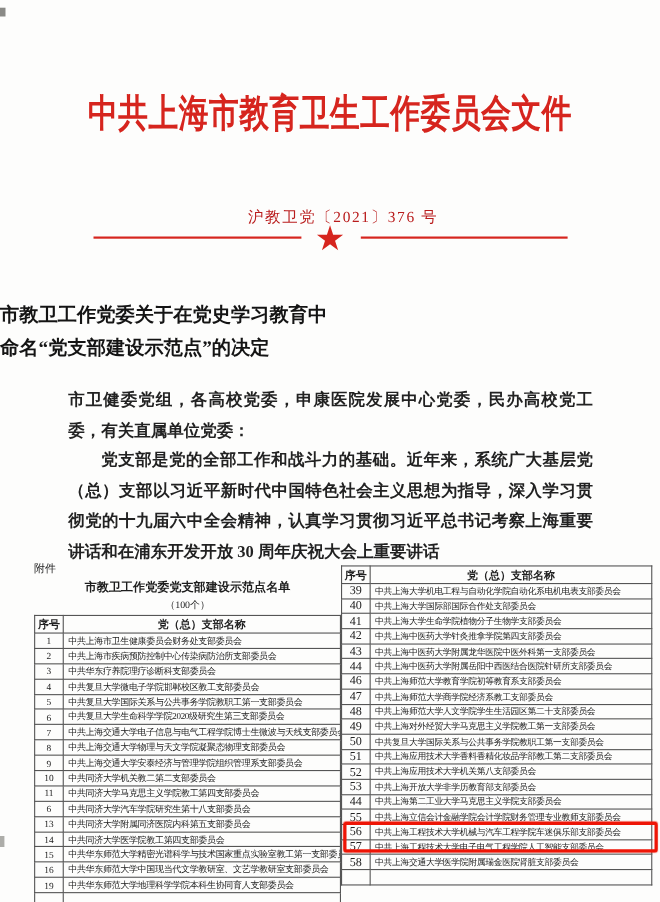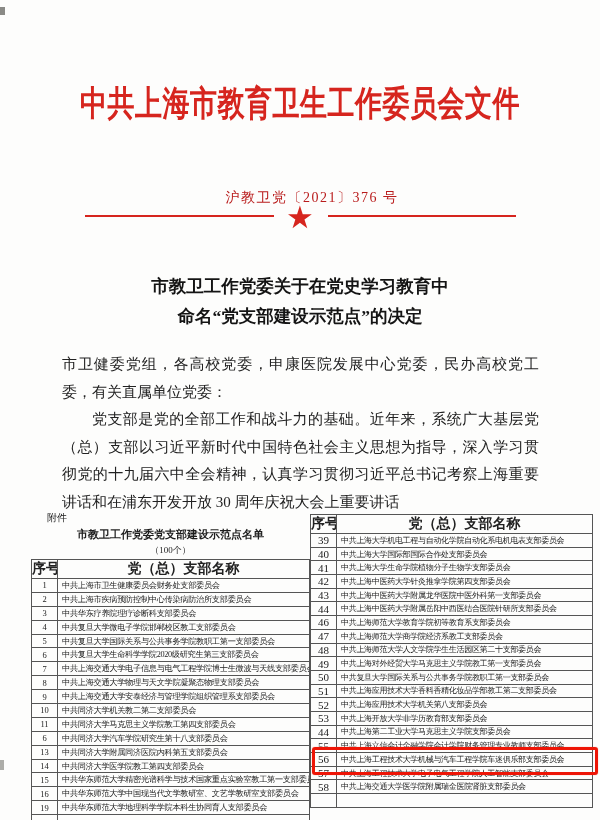--- a/index.html
+++ b/index.html
@@ -19,42 +19,42 @@
   }
   .red-rule{position:absolute;top:215px;height:2px;background:#d6251e;}
   .red-rule.left{left:85px;width:189px;}
   .red-rule.right{left:328px;width:188px;}
   .star{
     position:absolute;top:202px;left:281px;width:38px;text-align:center;
     font-size:31px;line-height:1;color:#d6251e;
     font-family:"DejaVu Sans",sans-serif;
   }
   .doc-title{
-    position:absolute;top:271px;left:0;width:100%;text-align:center;
+    position:absolute;top:271px;left:0;width:100%;text-align:left;
     font-size:17.5px;font-weight:bold;line-height:30px;color:#141414;
   }
   .doc-body{
     position:absolute;top:351px;left:62px;width:477px;
-    font-size:15px;line-height:27.5px;text-align:justify;color:#222;
+    font-size:15px;line-height:27.5px;text-align:justify;color:#222;font-weight:bold;
   }
   .doc-body p{margin:0;}
   .doc-body p.para{text-indent:2em;}
 
   .att-left{position:absolute;left:31px;top:512px;width:279px;}
-  .att-label{font-size:10px;line-height:11px;margin-left:16px;color:#222;}
+  .att-label{font-size:10px;line-height:11px;color:#222;}
   .att-title{text-align:center;font-size:11px;font-weight:bold;line-height:16px;margin-top:3px;white-space:nowrap;}
   .att-count{text-align:center;font-size:9px;line-height:10px;margin-top:3px;}
   .att-right{position:absolute;left:310px;top:514px;width:283px;}
 
   table.roster{border-collapse:collapse;width:100%;table-layout:fixed;margin-top:4px;}
   .att-right table.roster{margin-top:0;}
   table.roster th,table.roster td{
     border:1px solid #555;overflow:hidden;white-space:nowrap;
   }
-  table.roster th{font-size:14px;font-weight:bold;height:15px;padding:0;color:#222;}
+  table.roster th{font-size:10px;font-weight:bold;height:15px;padding:0;color:#222;}
   table.roster col.c-num{width:26px;}
   td.num{text-align:center;font-size:8.5px;height:12.9px;padding:0;color:#222;}
   td.name{font-size:8.2px;letter-spacing:-0.3px;padding:0 0 0 4px;color:#222;}
   .att-right td.num{height:12.7px;font-size:11px;}
   .att-right td.name{font-size:8px;font-family:Liberation Mono, monospace;}
 
   .highlight-box{
     position:absolute;left:312px;top:747px;width:280px;height:22px;
     border:3px solid #ee1506;border-radius:3px;
     box-shadow:0 0 1px rgba(238,21,6,.6);pointer-events:none;

